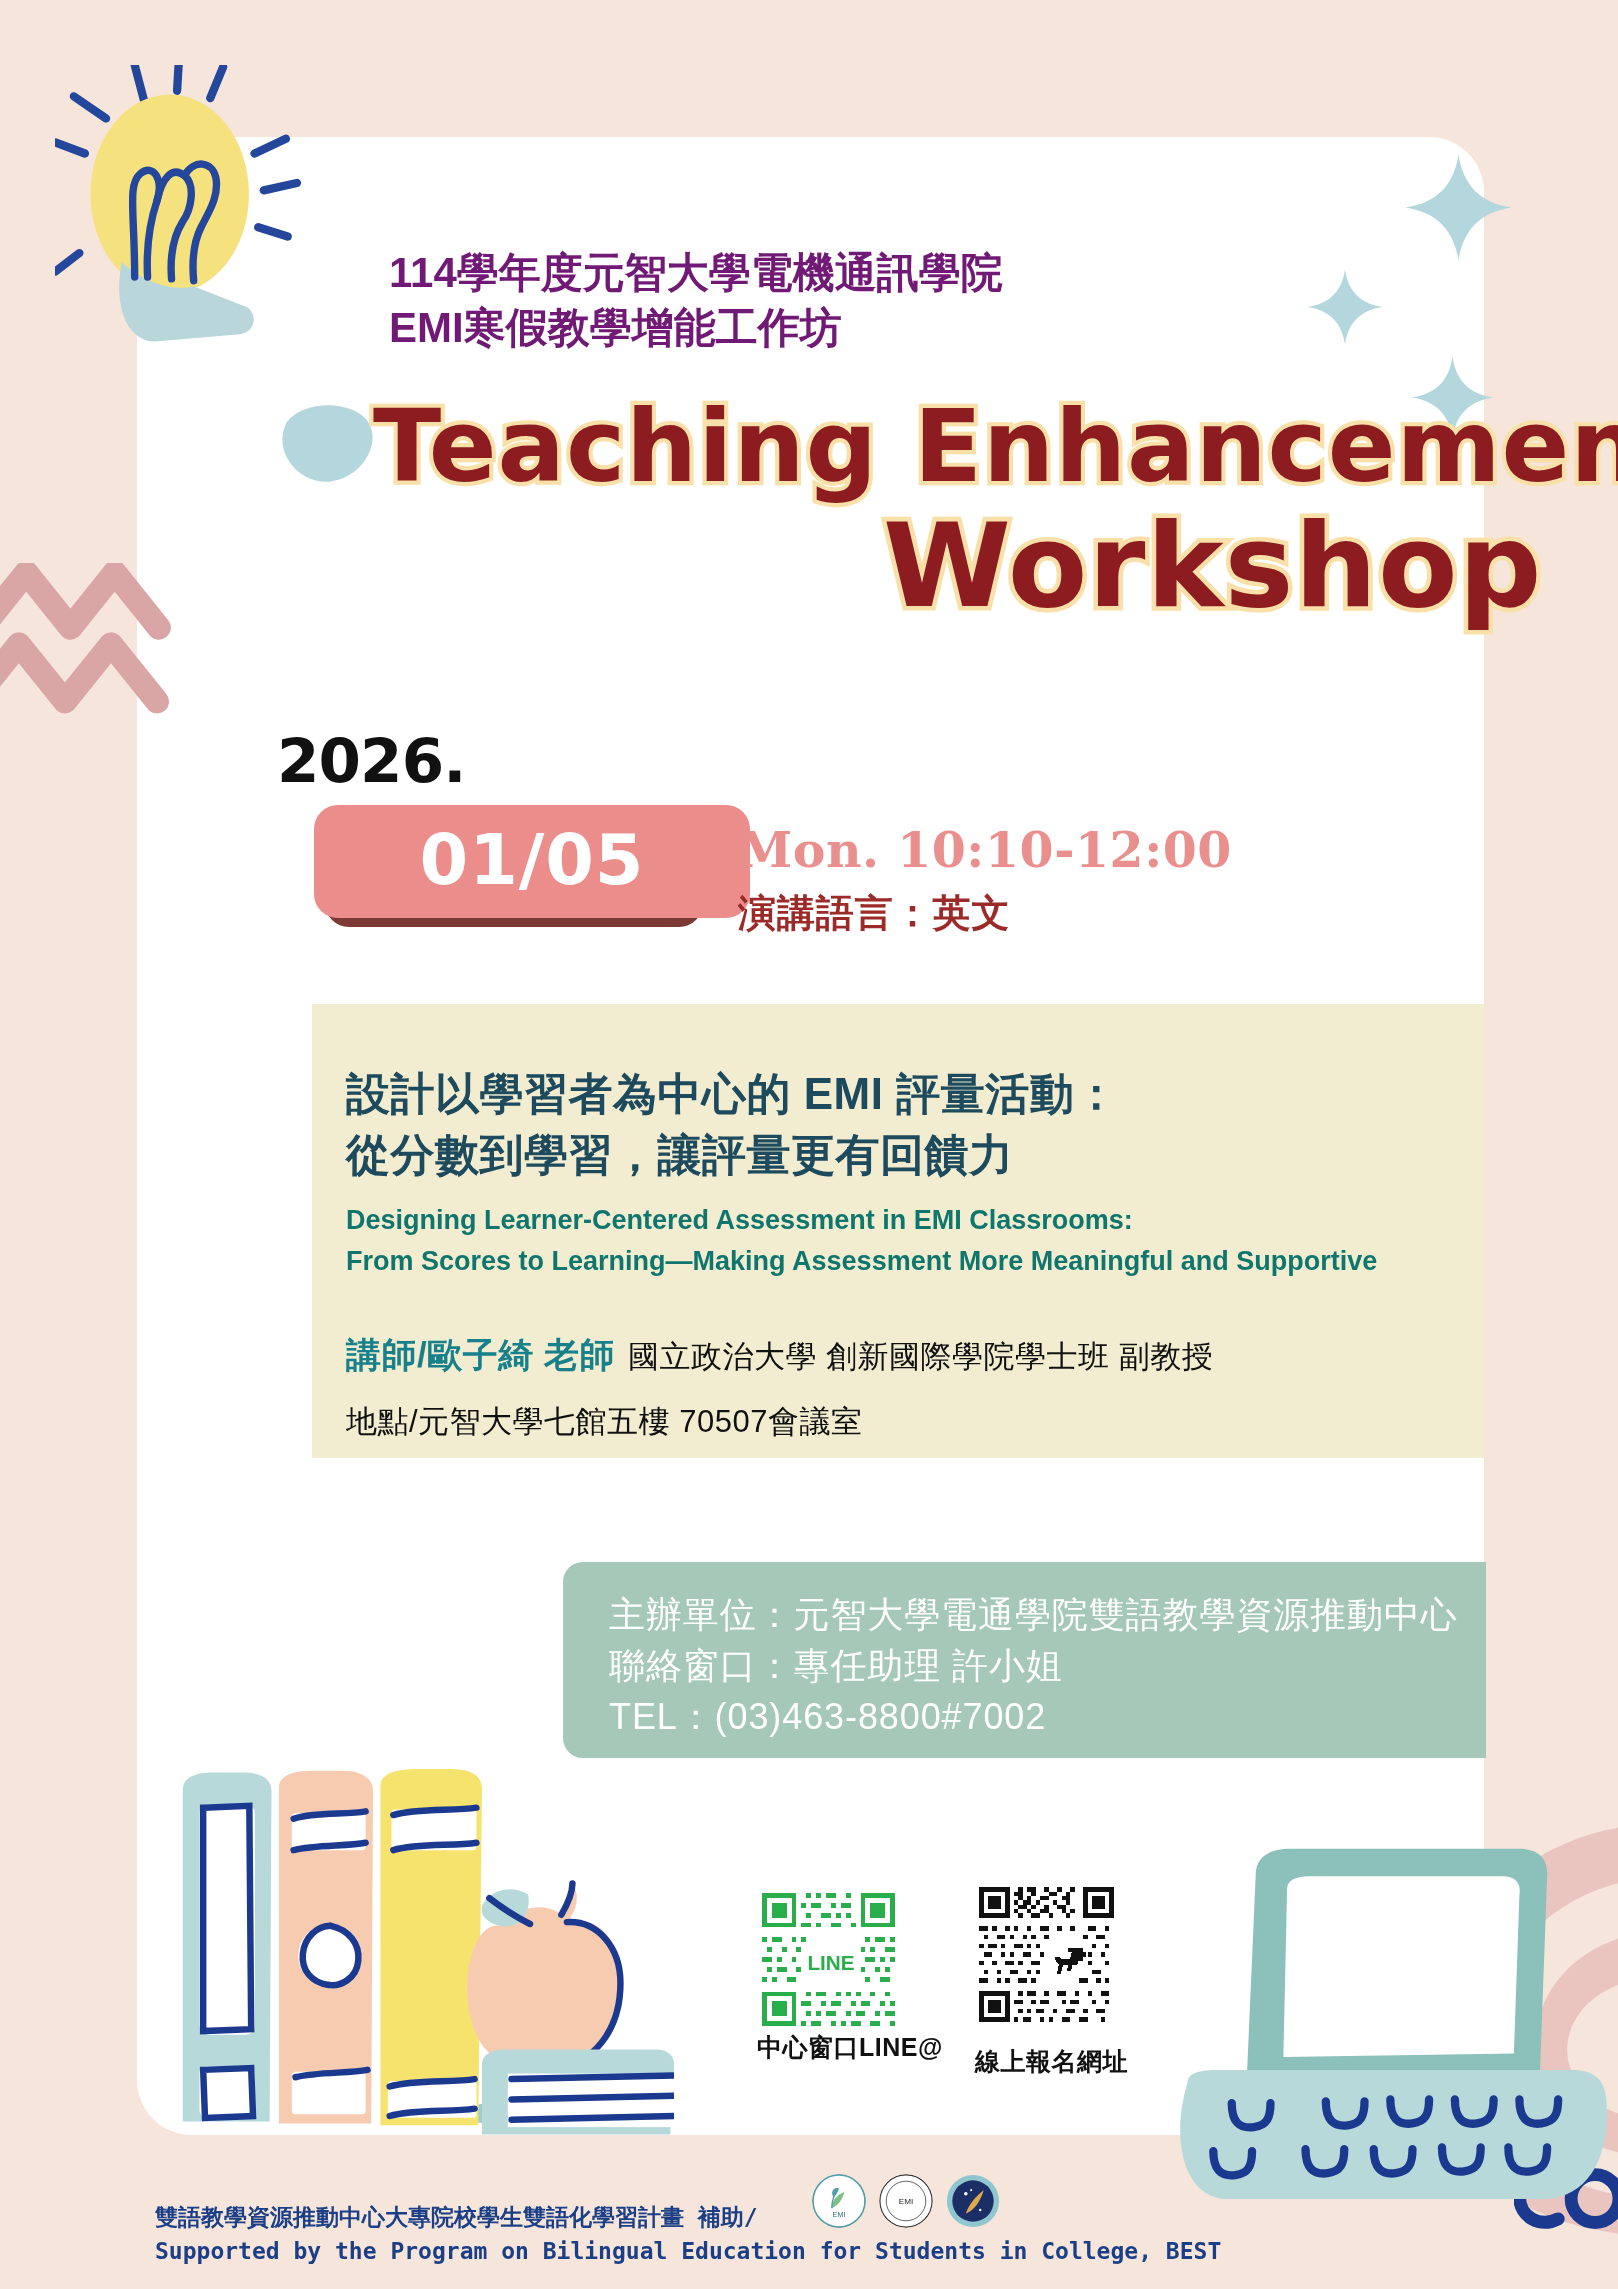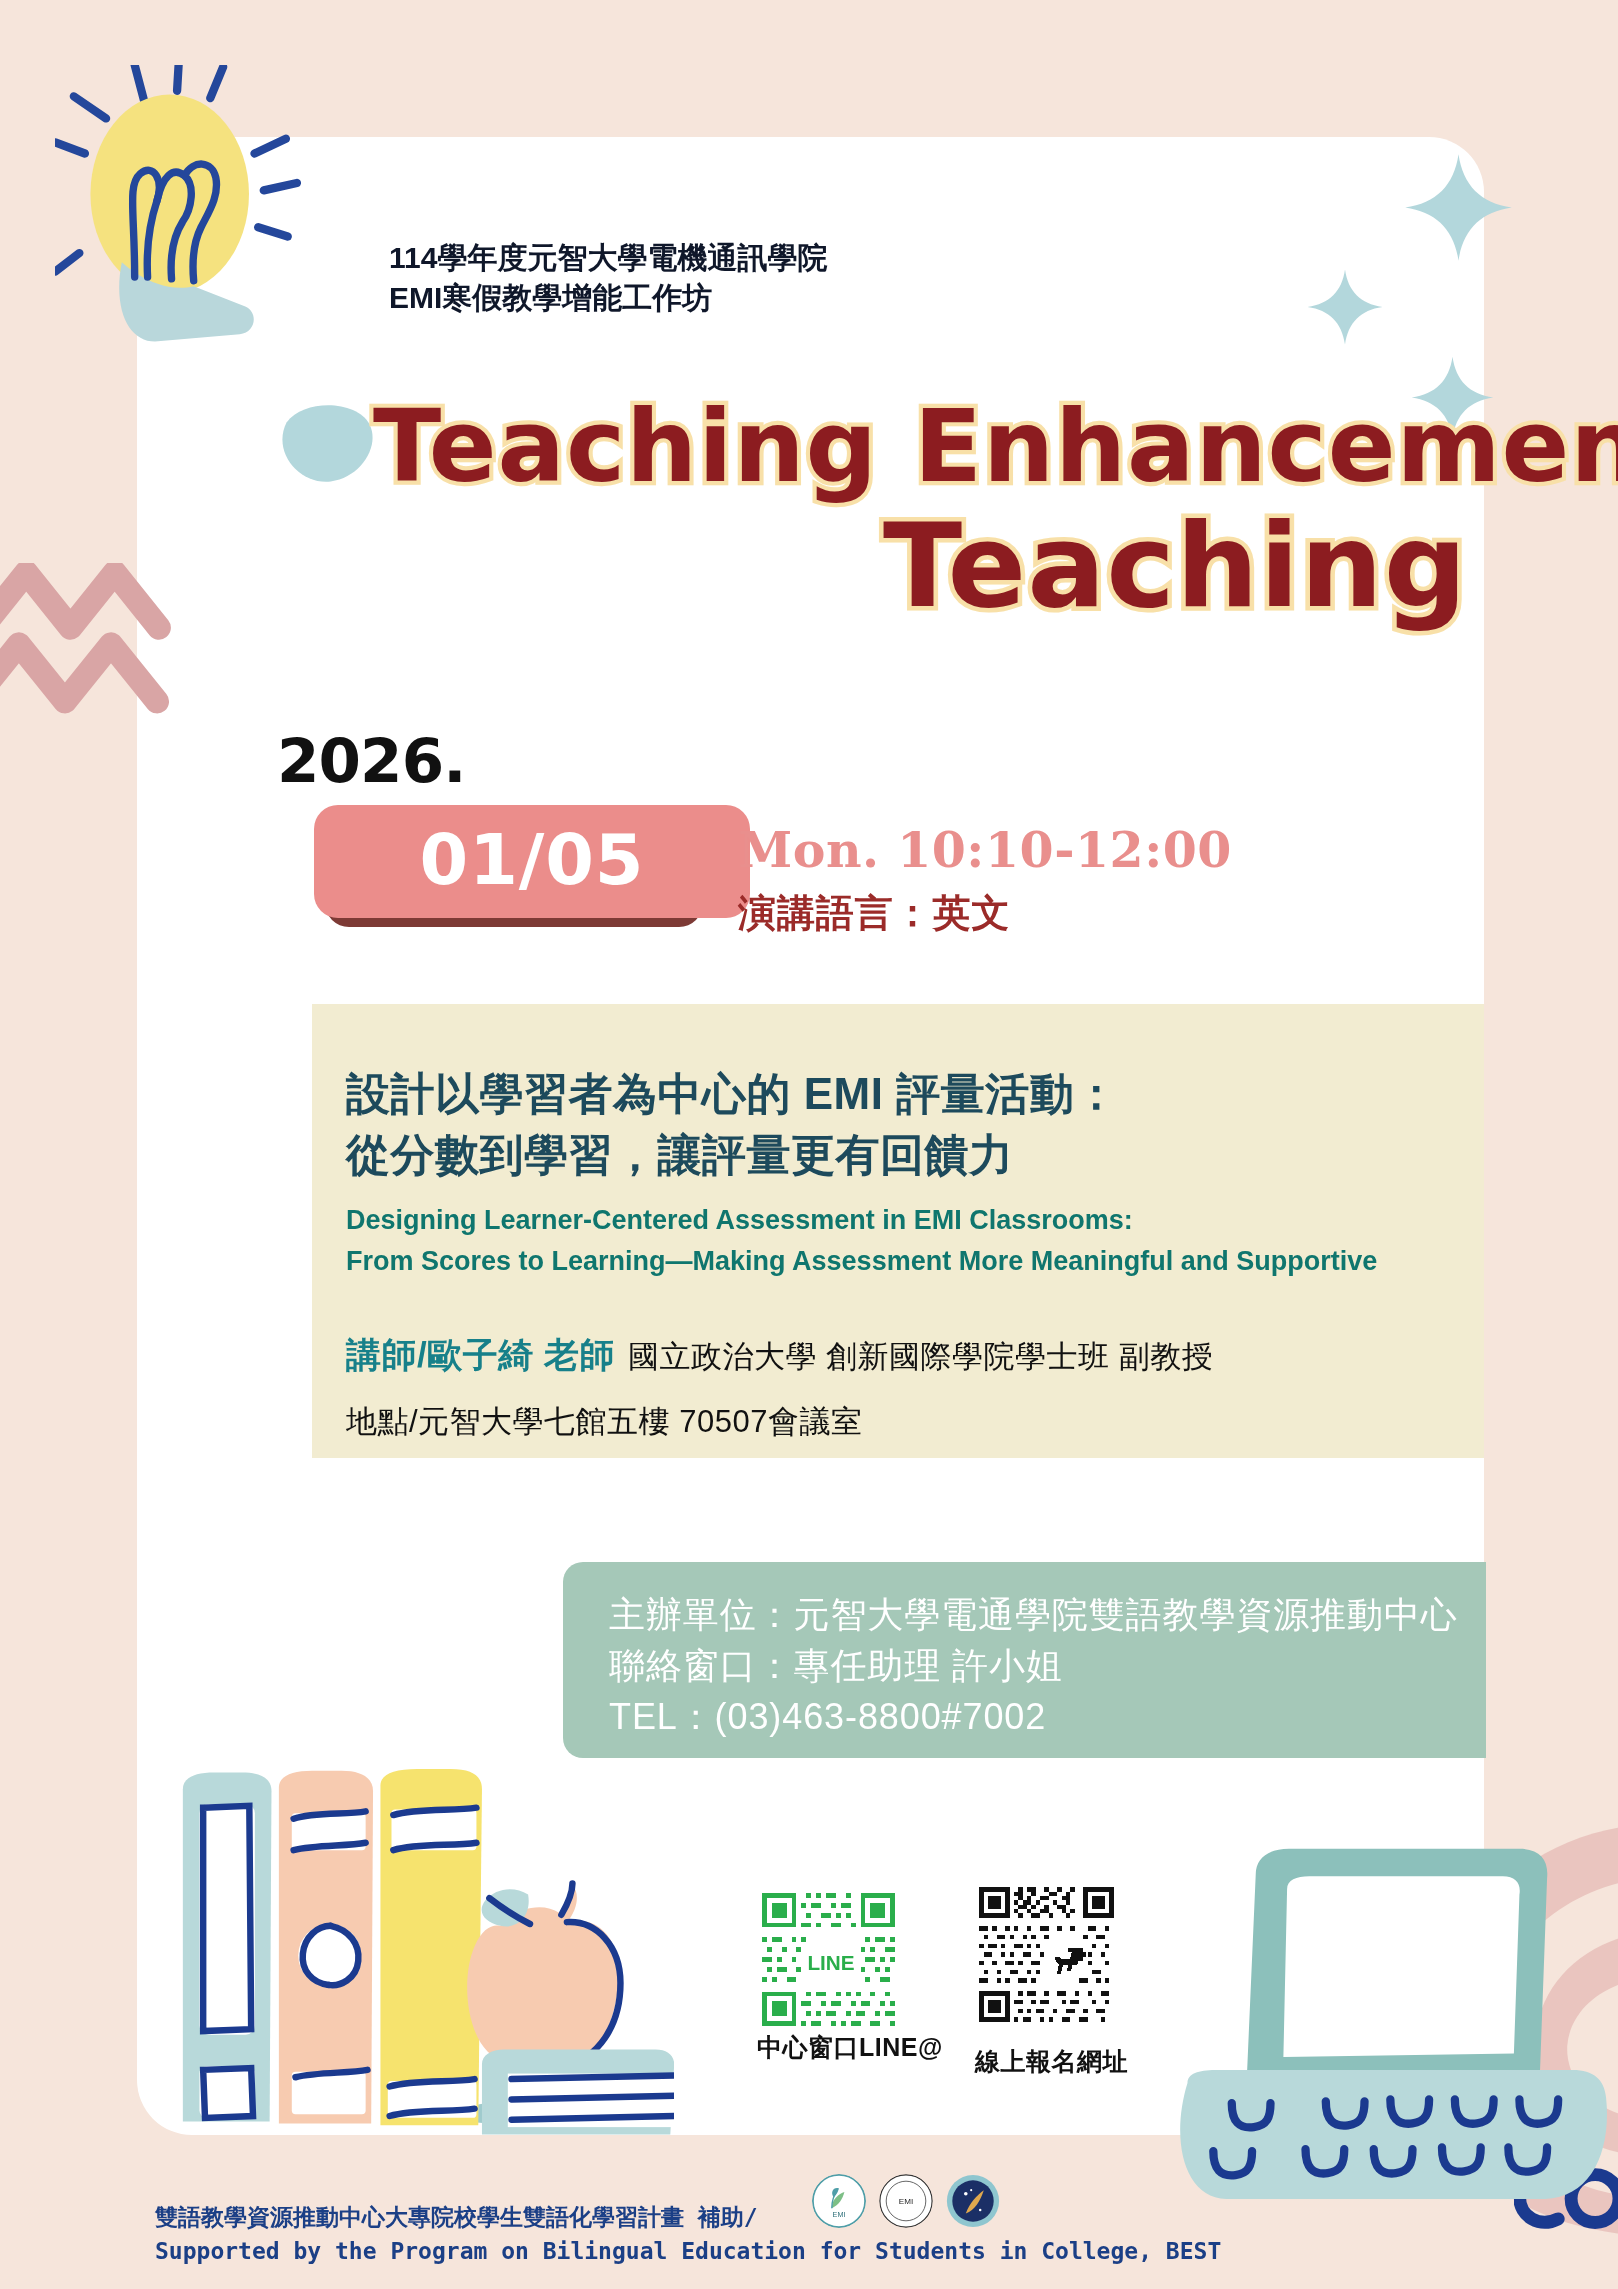--- a/index.html
+++ b/index.html
@@ -30,23 +30,23 @@
 
   
   .bulb-wrap{position:absolute;left:55px;top:65px;width:305px;height:295px;z-index:5;}
 
   
   .zig{position:absolute;left:-18.5px;top:563px;width:240px;height:185px;z-index:4;}
   .zig2{position:absolute;left:1237px;top:1172px;width:277px;height:157px;z-index:1;}
 
   
   .head-cn{
-    position:absolute;left:389px;top:238px;z-index:7;
-    font-family:"Liberation Sans","DejaVu Sans",sans-serif;
-    font-weight:bold;font-size:30px;line-height:1.32;color:#0f172a;
+    position:absolute;left:389px;top:245px;z-index:7;
+    font-family:"Liberation Sans","DejaVu Sans",sans-serif;
+    font-weight:bold;font-size:42px;line-height:1.32;color:#701a75;
     letter-spacing:0px;white-space:pre-line;
   }
 
   
   .title-block{position:absolute;left:0;top:397px;width:1619px;z-index:7;}
   .title-1{
     position:absolute;left:373px;top:0;
     font-family:"DejaVu Sans","Liberation Sans",sans-serif;
     font-weight:bold;font-size:100px;line-height:1;
     color:#8c1c20;
@@ -252,21 +252,21 @@
     <svg width="102" height="83" viewBox="0 0 110 90" xmlns="http://www.w3.org/2000/svg">
       <path d="M10 20 C30 -6 86 -4 100 22 C112 46 90 80 58 84 C24 88 -6 52 10 20 Z" fill="#b3d7dc"></path>
     </svg>
   </div>
 
   <div class="head-cn">114學年度元智大學電機通訊學院
 EMI寒假教學增能工作坊</div>
 
   <div class="title-block">
     <div class="title-1">Teaching Enhancement</div>
-    <div class="title-2">Teaching</div>
+    <div class="title-2">Workshop</div>
   </div>
 
   <div class="year">2026.</div>
   <div class="date-shadow"></div>
   <div class="date-chip">
     <span>01/05</span>
   </div>
   <div class="time-line">Mon. 10:10-12:00</div>
   <div class="lang-line">演講語言：英文</div>
 

